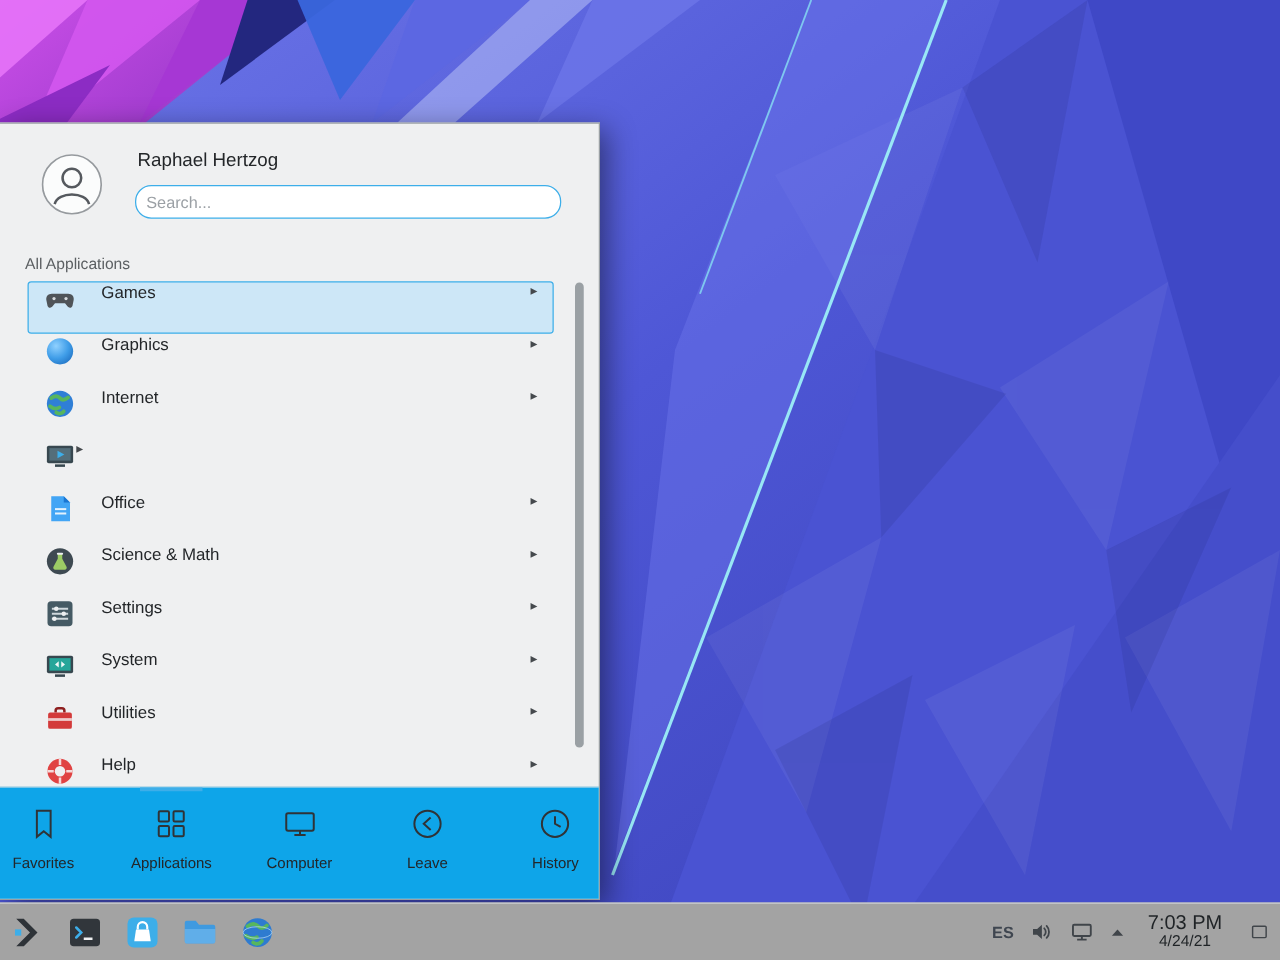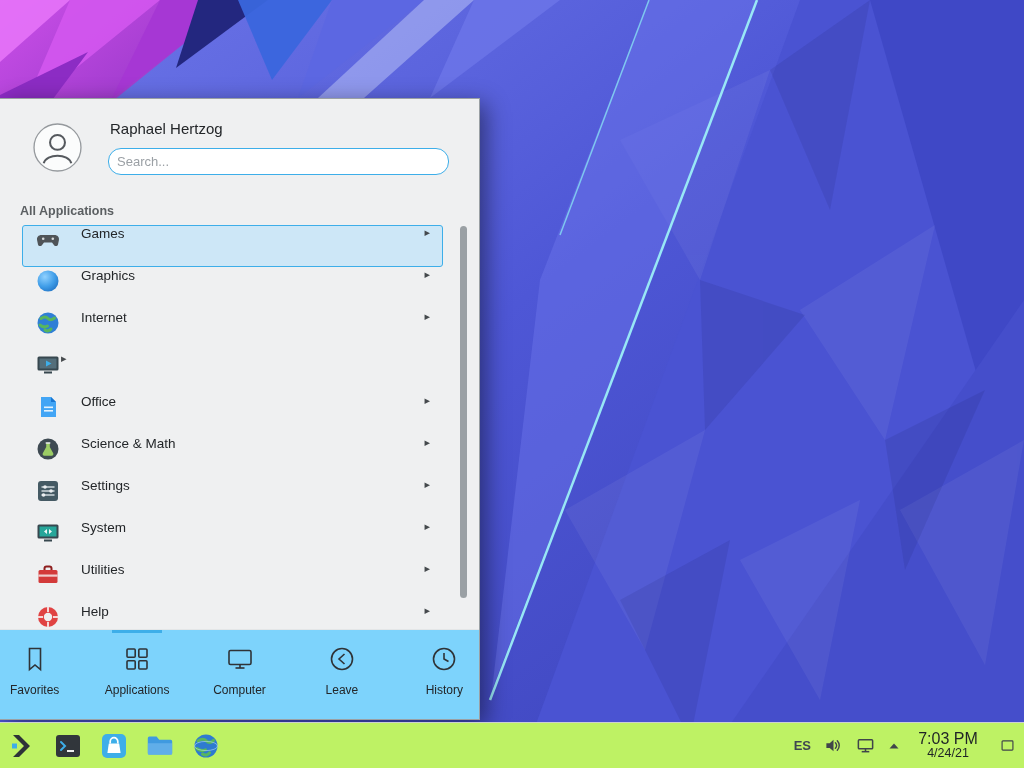--- a/index.html
+++ b/index.html
@@ -12,41 +12,41 @@
              border:1px solid #9aa0a4; border-left:none; box-shadow:6px 6px 22px rgba(0,0,0,.45);
              display:flex; flex-direction:column; color:#232629; }
   .kickoff-header { position:relative; height:96px; flex:none; }
   .avatar { position:absolute; left:33px; top:24px; width:49px; height:49px; }
   .avatar svg { width:100%; height:100%; }
   .user-name { position:absolute; left:110px; top:21px; font-size:15px; color:#232629; }
   .search { position:absolute; left:108px; top:49px; width:341px; height:27px; border:1px solid #3daee9;
             border-radius:13px; background:#ffffff; padding:0 8px; font-size:13px; color:#232629; outline:none;
             font-family:"Liberation Sans", sans-serif; }
   .search::placeholder { color:#9ba0a5; }
-  .section-label { flex:none; padding:9px 0 5px 20px; font-size:12.5px; color:#5b5f62;font-weight:bold; }
+  .section-label { flex:none; padding:9px 0 5px 20px; font-size:12.5px; color:#5b5f62; }
   .app-list { position:relative; flex:1; overflow:hidden; padding-top:2px; }
   .app-item { display:flex; align-items:flex-start; height:42px; margin:0 36px 0 22px; padding:0 12px;
               border:1px solid transparent; border-radius:3px; cursor:default; }
   .app-item.selected { background:#cde7f7; border-color:#3daee9; }
   .app-icon { width:26px; height:26px; flex:none; display:flex; }
   .app-icon svg { width:26px; height:26px; }
   .app-label { margin-left:20px; font-size:13.5px; flex:1; color:#232629; }
   .arrow { color:#45494d; font-size:11px; }
   .scrollbar-thumb { position:absolute; right:12px; top:3px; width:7px; height:372px; border-radius:3.5px; background:#9aa0a4; }
 
-  .tabbar { flex:none; height:90px; display:flex; border-top:1px solid #e4e6e7; background:#7dd3fc;gap:33px; }
+  .tabbar { flex:none; height:90px; display:flex; border-top:1px solid #e4e6e7; background:#0ea5e9;gap:33px; }
   .tab { position:relative; flex:1; display:flex; flex-direction:column; align-items:center; padding-top:14px; cursor:default; }
   .tab-indicator { position:absolute; top:0; left:10px; right:10px; height:3px; background:transparent; }
   .tab.active .tab-indicator { background:#3daee9; }
   .tab-icon { height:30px; display:flex; }
   .tab-icon svg { width:30px; height:30px; }
   .tab-label { margin-top:9px; font-size:12px; color:#232629; }
 
   
-  .taskbar { position:absolute; left:0; bottom:0; width:1024px; height:46px; background:#bef264;
+  .taskbar { position:absolute; left:0; bottom:0; width:1024px; height:46px; background:#a3a3a3;
              border-top:1px solid #cdd0d2; display:flex; align-items:center; padding:0 6px 0 3px; }
   .task-icon { width:38px; height:40px; margin-right:8px; display:flex; align-items:center; justify-content:center; }
   .task-icon svg { width:30px; height:30px; }
   .tray { margin-left:auto; display:flex; align-items:center; gap:13px; }
   .kbd-layout { font-size:13px; font-weight:bold; color:#3f4650; }
   .tray-icon { display:flex; }
   .tray-icon svg { width:19px; height:19px; }
   .caret svg { width:12px; height:12px; }
   .clock { display:flex; flex-direction:column; align-items:center; line-height:1.1; min-width:70px; color:#1f2326; }
   .clock-time { font-size:16px; }

